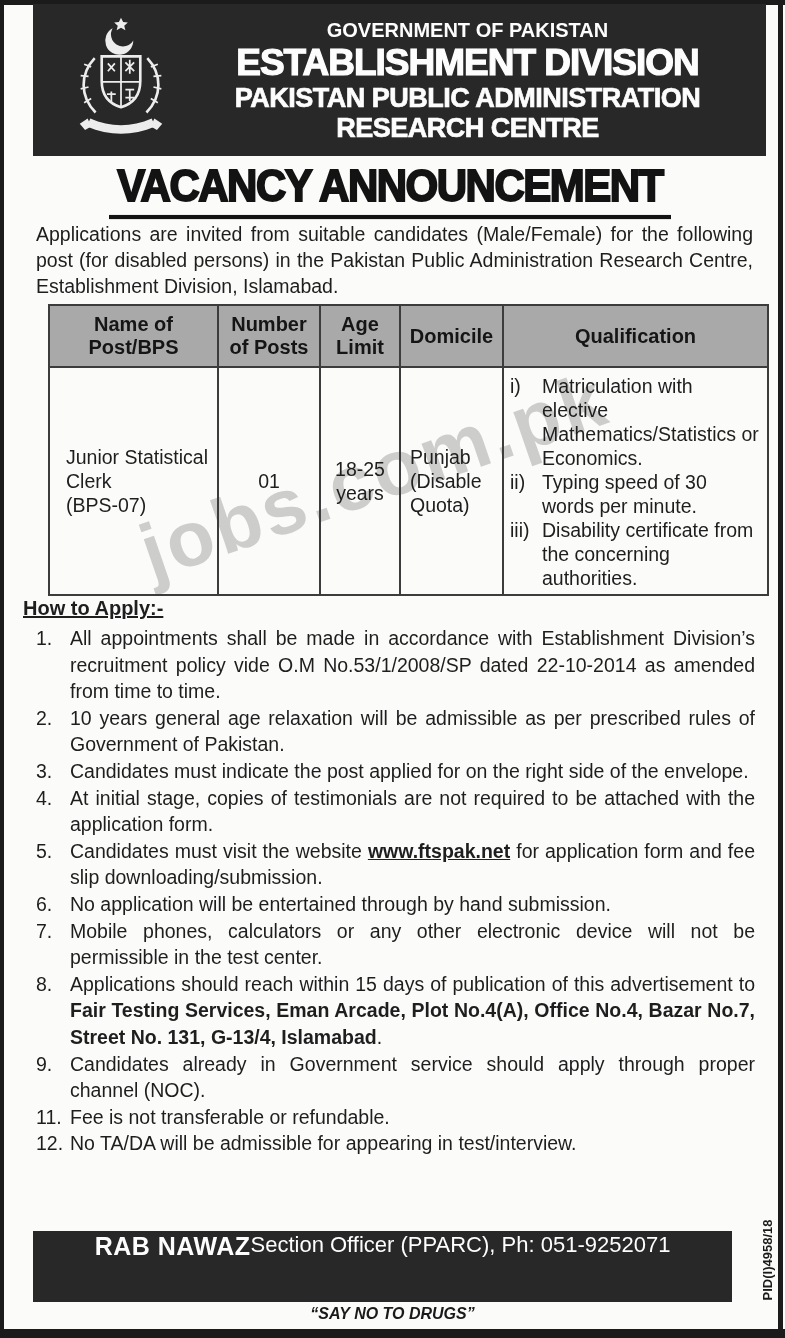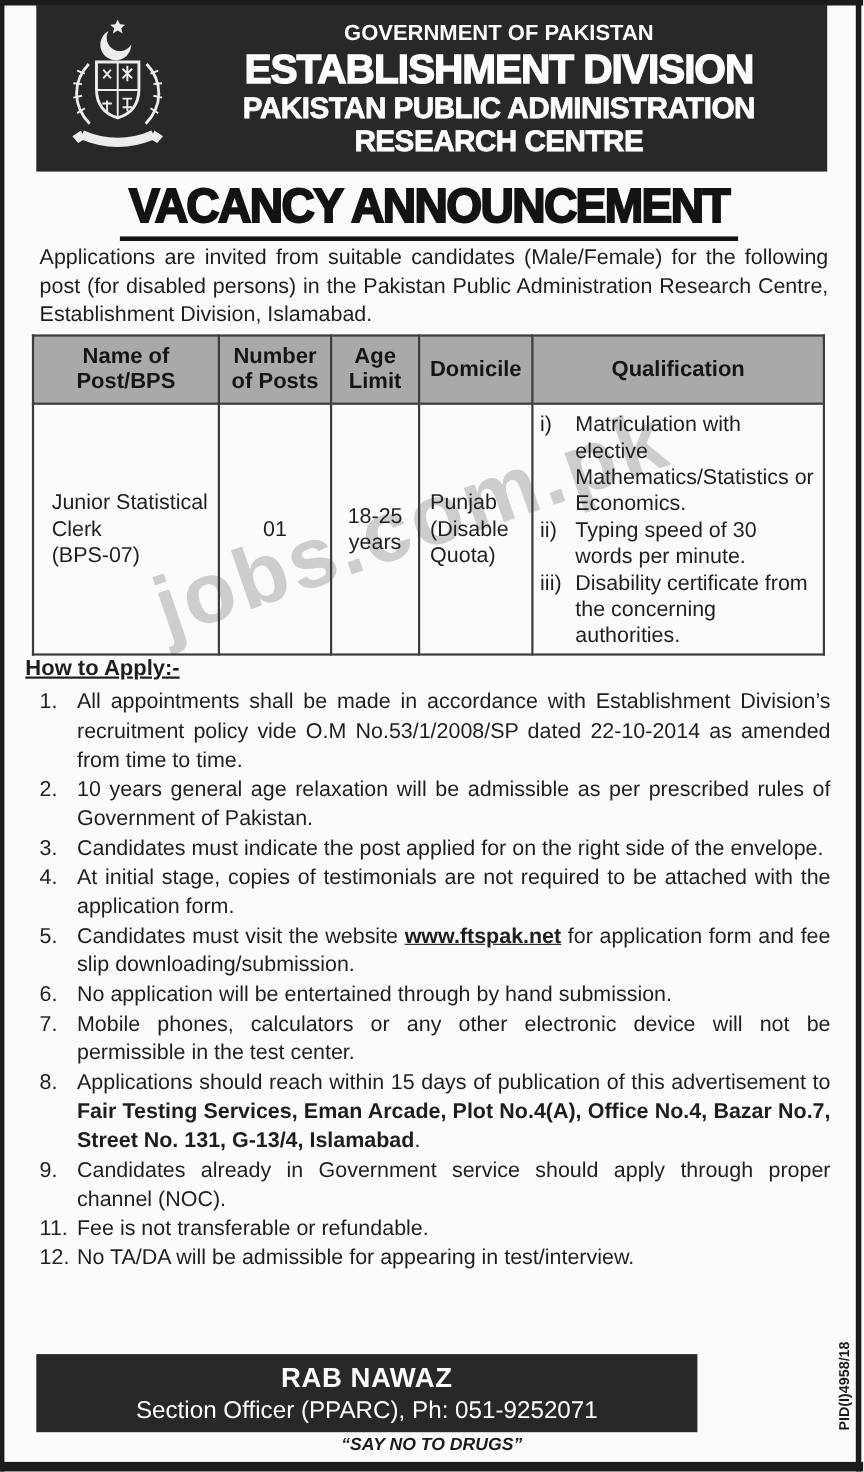--- a/index.html
+++ b/index.html
@@ -17,21 +17,21 @@
 
   
   .watermark{
     position:absolute; left:130px; top:430px; z-index:0;
     font-size:78px; font-weight:bold; letter-spacing:3px; white-space:nowrap;
     color:rgba(110,110,110,0.32); transform:rotate(-19deg);
   }
   
   .header-box{
     position:absolute; left:33px; top:4px; width:719px; height:152px;
-    background:#282828; display:flex; align-items:center; z-index:1;
+    background:#282828; display:flex; align-items:center; z-index:1;padding-left:14px;
   }
   .emblem{width:148px; display:flex; justify-content:center; align-items:center;}
   .header-text{flex:1; text-align:center; color:#fdfdfd; padding-right:26px;}
   .h1{font-size:20px; font-weight:bold; line-height:25px;}
   .h2{font-size:37px; font-weight:bold; line-height:40px; letter-spacing:-1px; -webkit-text-stroke:1.2px #fdfdfd;}
   .h3{font-size:27px; font-weight:bold; line-height:30px; letter-spacing:-0.5px; -webkit-text-stroke:0.7px #fdfdfd;}
   .h4{font-size:27px; font-weight:bold; line-height:30px; letter-spacing:-0.5px; -webkit-text-stroke:0.7px #fdfdfd;}
 
   
   .title-wrap{position:absolute; left:0; top:163px; width:780px; text-align:center; z-index:1;}
@@ -41,21 +41,21 @@
     border-bottom:4px solid #131313; padding:0 8px 3px 8px; transform:scaleY(1.04);
   }
 
   .intro{
     position:absolute; left:36px; top:221px; width:717px; margin:0; z-index:1;
     font-size:19.5px; line-height:26px; text-align:justify;
   }
 
   
   table.vac{
-    position:absolute; left:29px; top:304px; width:719px; z-index:1;
+    position:absolute; left:48px; top:304px; width:719px; z-index:1;
     border-collapse:collapse; table-layout:fixed;
   }
   table.vac th, table.vac td{border:2px solid #3c3c3c;}
   table.vac th{
     background:#a9a9a9; font-weight:bold; font-size:20px; line-height:23px;
     padding:7px 4px; text-align:center; color:#151515;
   }
   table.vac td{font-size:19.5px; line-height:24px; background:transparent;}
   td.c-post{vertical-align:middle; height:221px;padding-left:16px;}
   td.c-num{text-align:center; vertical-align:middle;}
@@ -73,23 +73,23 @@
   }
   .apply-list{position:absolute; left:36px; top:625px; width:719px; margin:0; padding:0; z-index:1; list-style:none;}
   .arow{display:flex; font-size:19.5px; line-height:26.6px;}
   .anum{width:34px; flex-shrink:0;}
   .atext{flex:1; text-align:justify;}
   .atext b{font-weight:bold;}
   .u{text-decoration:underline;}
 
   
   .footer-box{
-    position:absolute; left:33px; top:1231px; width:601px; height:71px; z-index:1;
+    position:absolute; left:33px; top:1231px; width:699px; height:71px; z-index:1;
     background:#282828; color:#fdfdfd; text-align:center;
-    display:flex; flex-direction:column; justify-content:center;
+    display:flex; justify-content:center;
   }
   .f1{font-size:25px; font-weight:bold; line-height:30px; letter-spacing:0.5px;}
   .f2{font-size:22px; line-height:27px;}
   .slogan{
     position:absolute; left:0; top:1305px; width:785px; text-align:center; z-index:1;
     font-size:16px; font-weight:bold; font-style:italic; color:#1a1a1a;
   }
   .pid{
     position:absolute; left:698px; top:1252px; width:140px; height:16px; z-index:2;
     transform:rotate(-90deg); transform-origin:center;

